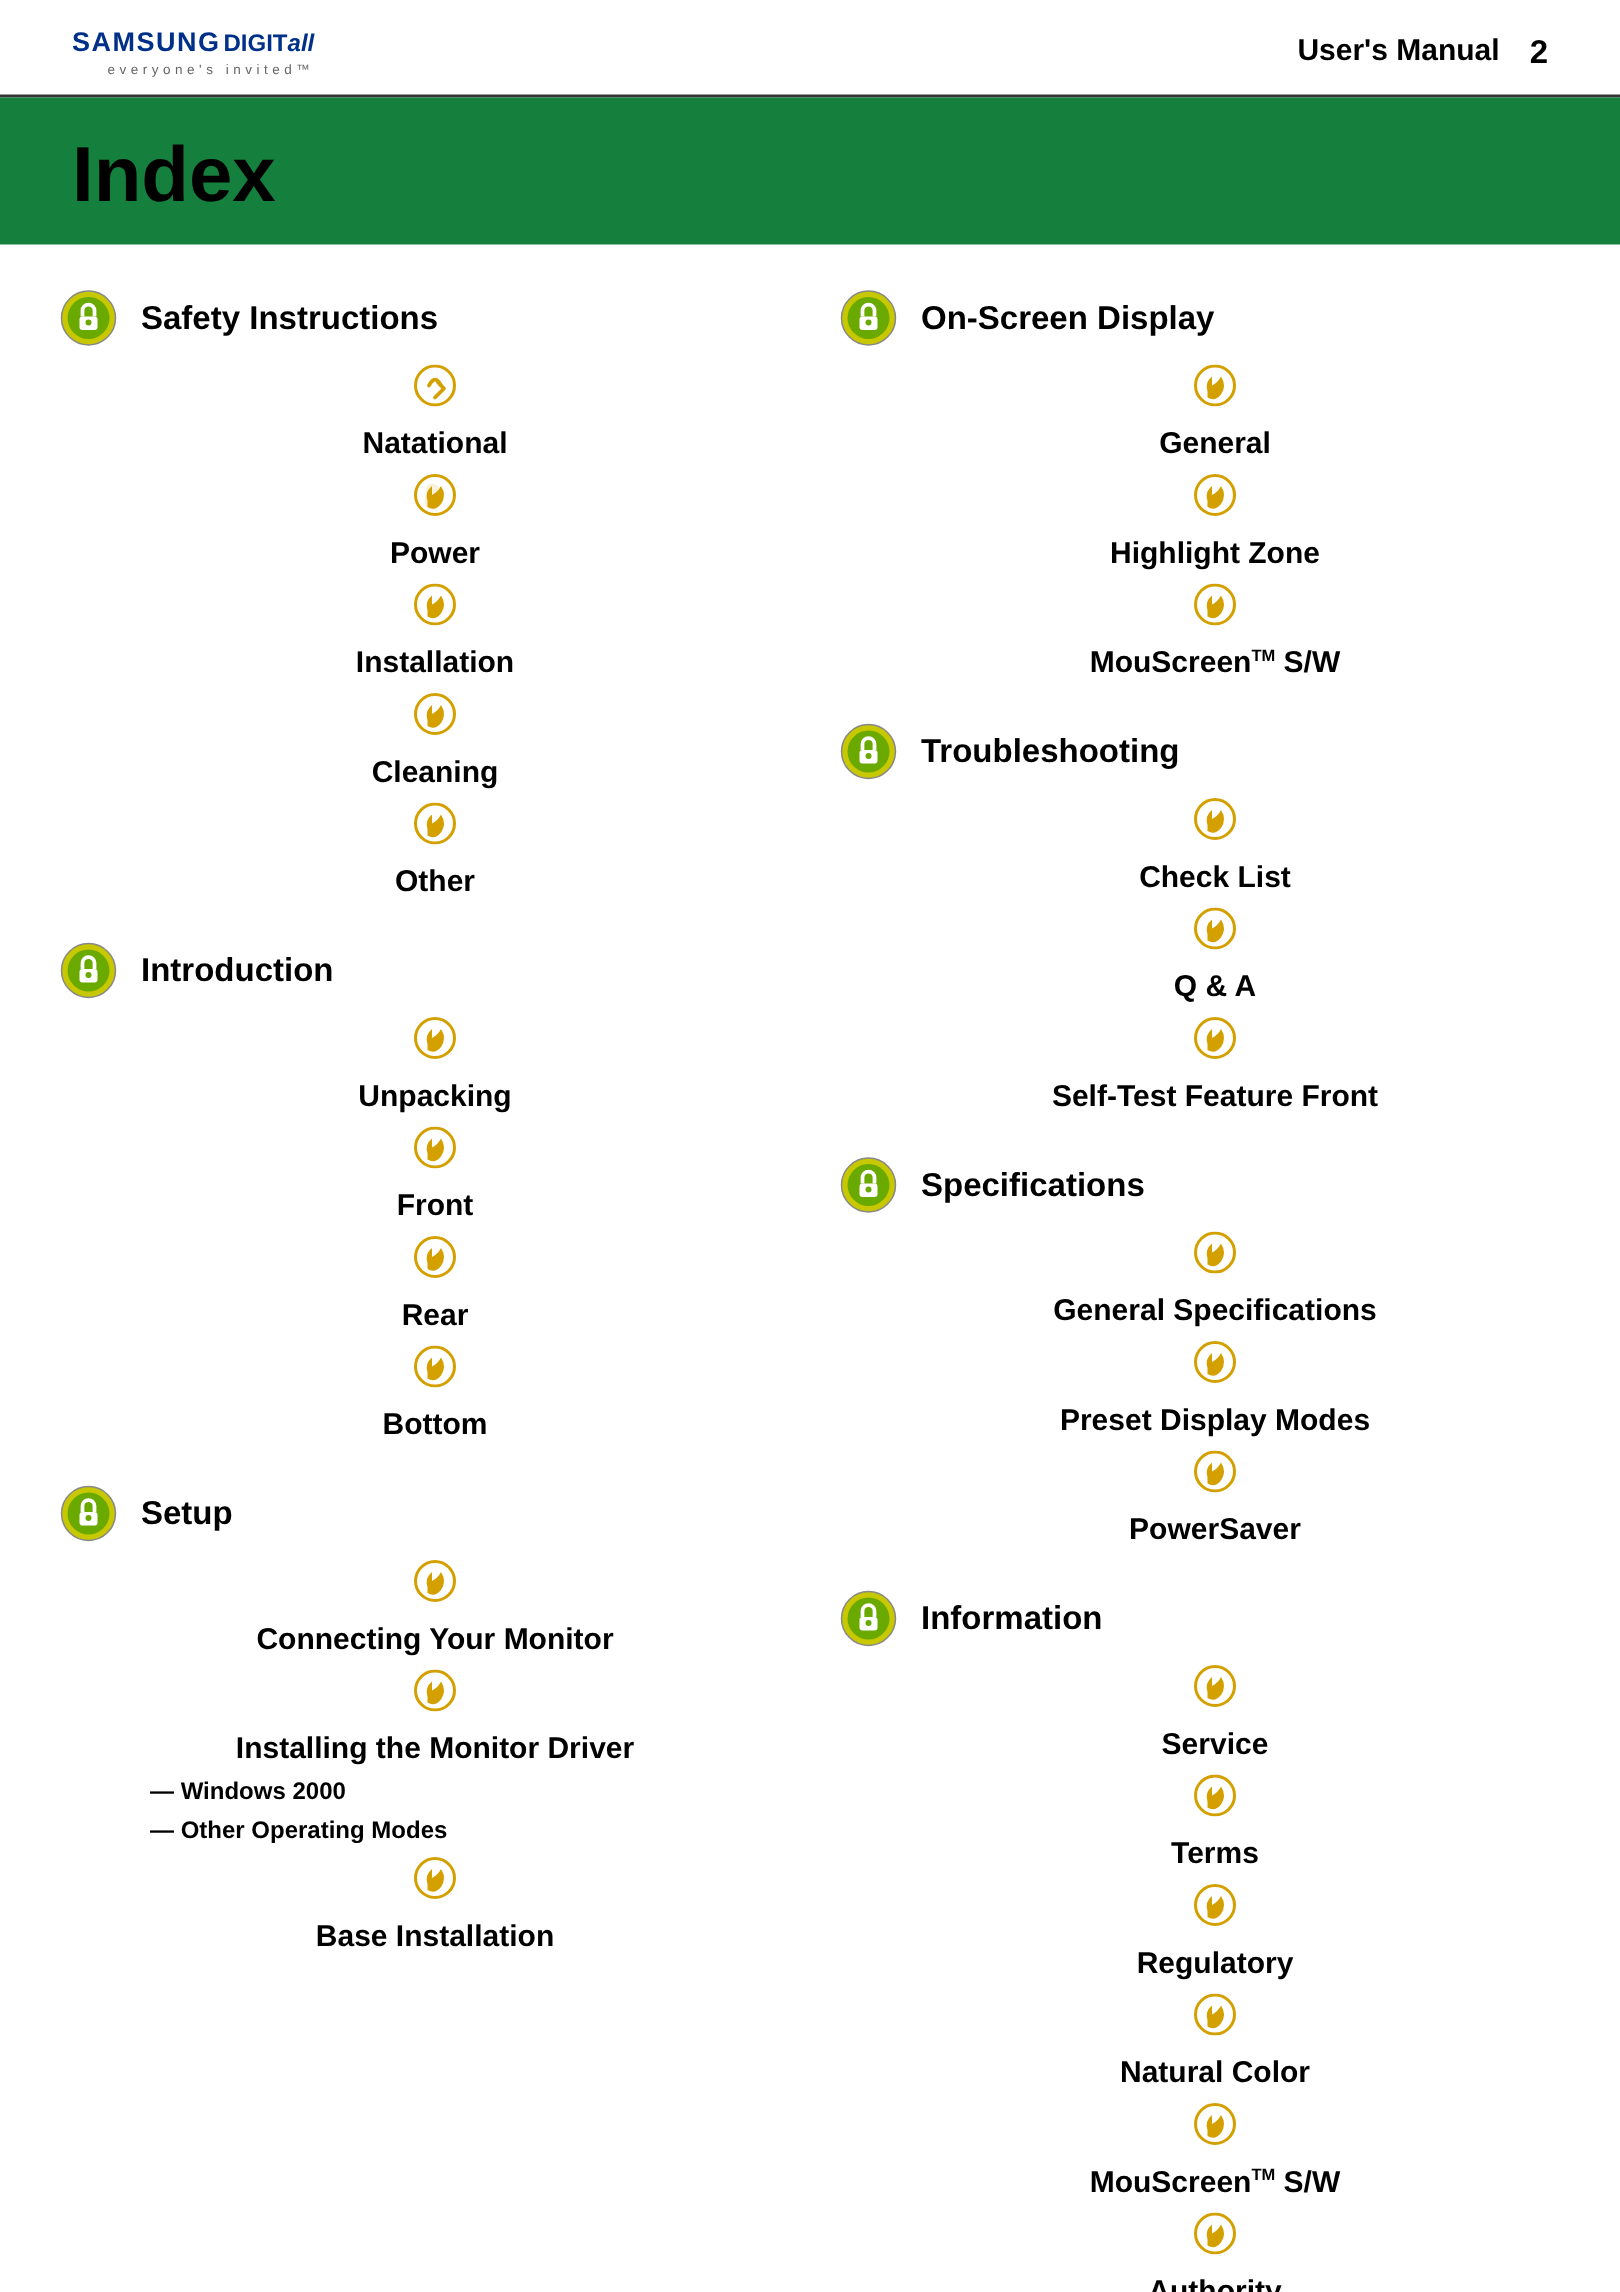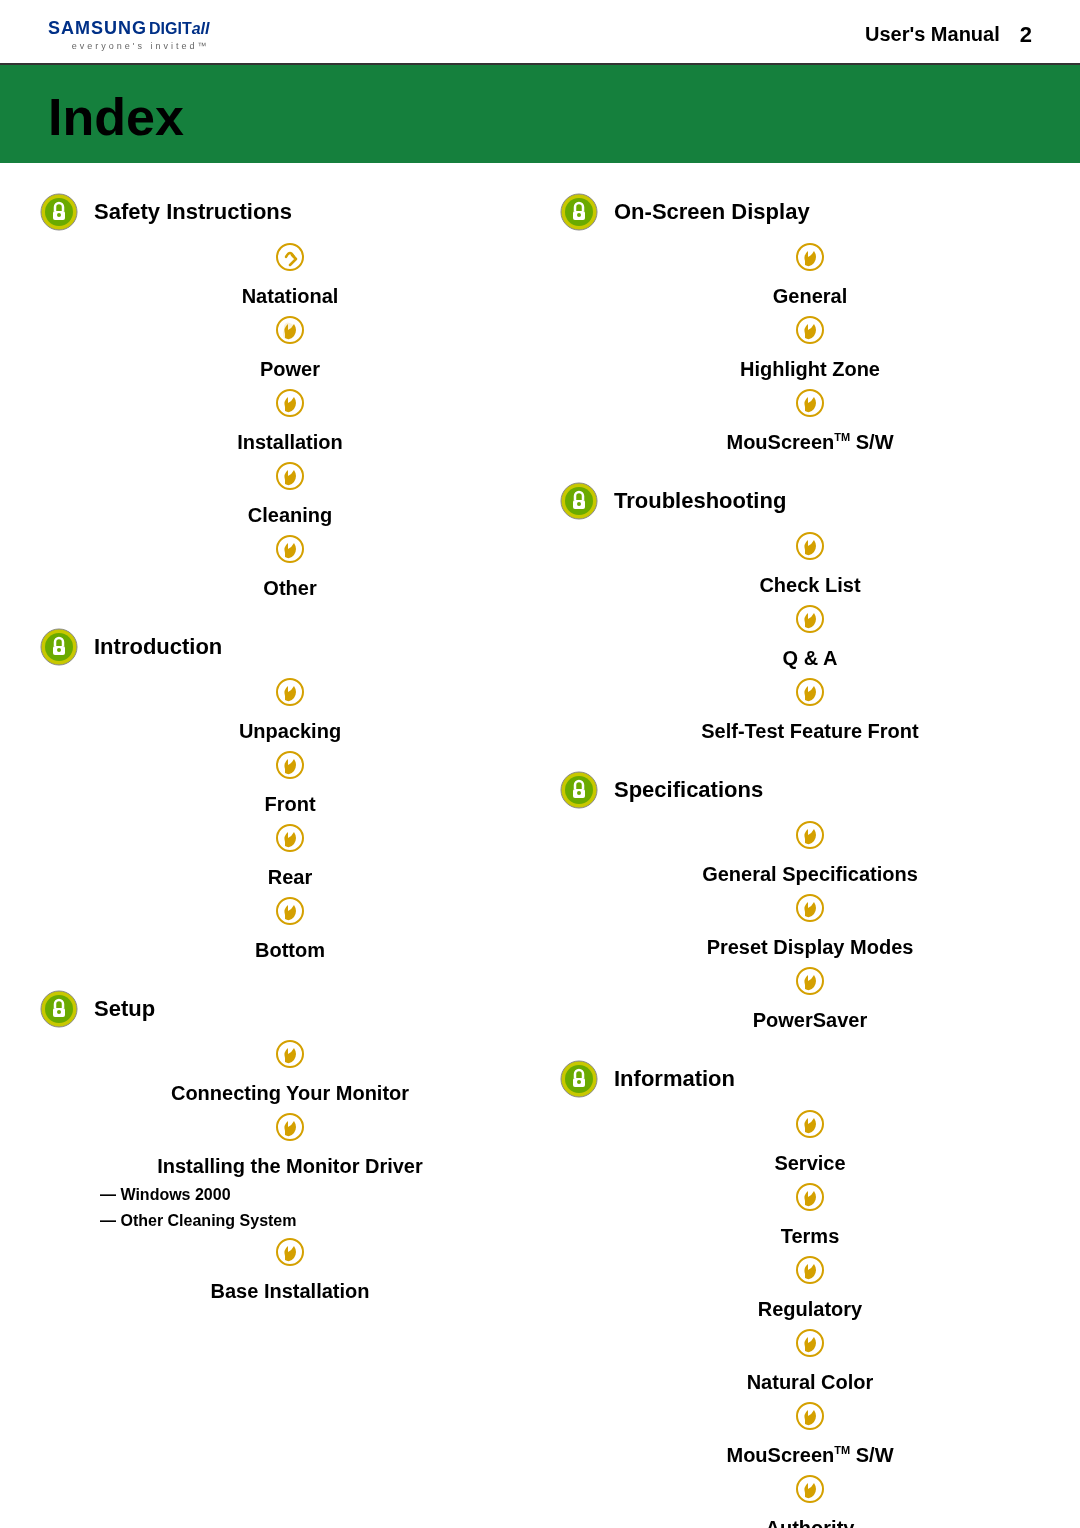--- a/index.html
+++ b/index.html
@@ -290,21 +290,21 @@
               <circle cx="14" cy="14" r="13" fill="none" stroke="#d4a000" stroke-width="2"></circle>
               <path d="M9 18 Q7 12 12 8 L12 14 Q16 12 18 8 Q22 14 18 20 Q14 25 9 22 Z" fill="#d4a000"></path>
             </svg>
           <span class="sub-item-label">Installing the Monitor Driver</span>
         </div>
 
         <div class="sub-item-indent">
           <span class="sub-item-indent-label">— Windows 2000</span>
         </div>
         <div class="sub-item-indent">
-          <span class="sub-item-indent-label">— Other Cleaning System</span>
+          <span class="sub-item-indent-label">— Other Operating Modes</span>
         </div>
         <div class="sub-item">
           <svg width="28" height="28" viewBox="0 0 28 28">
               <circle cx="14" cy="14" r="13" fill="none" stroke="#d4a000" stroke-width="2"></circle>
               <path d="M9 18 Q7 12 12 8 L12 14 Q16 12 18 8 Q22 14 18 20 Q14 25 9 22 Z" fill="#d4a000"></path>
             </svg>
           <span class="sub-item-label">Base Installation</span>
         </div>
       </div>
 

